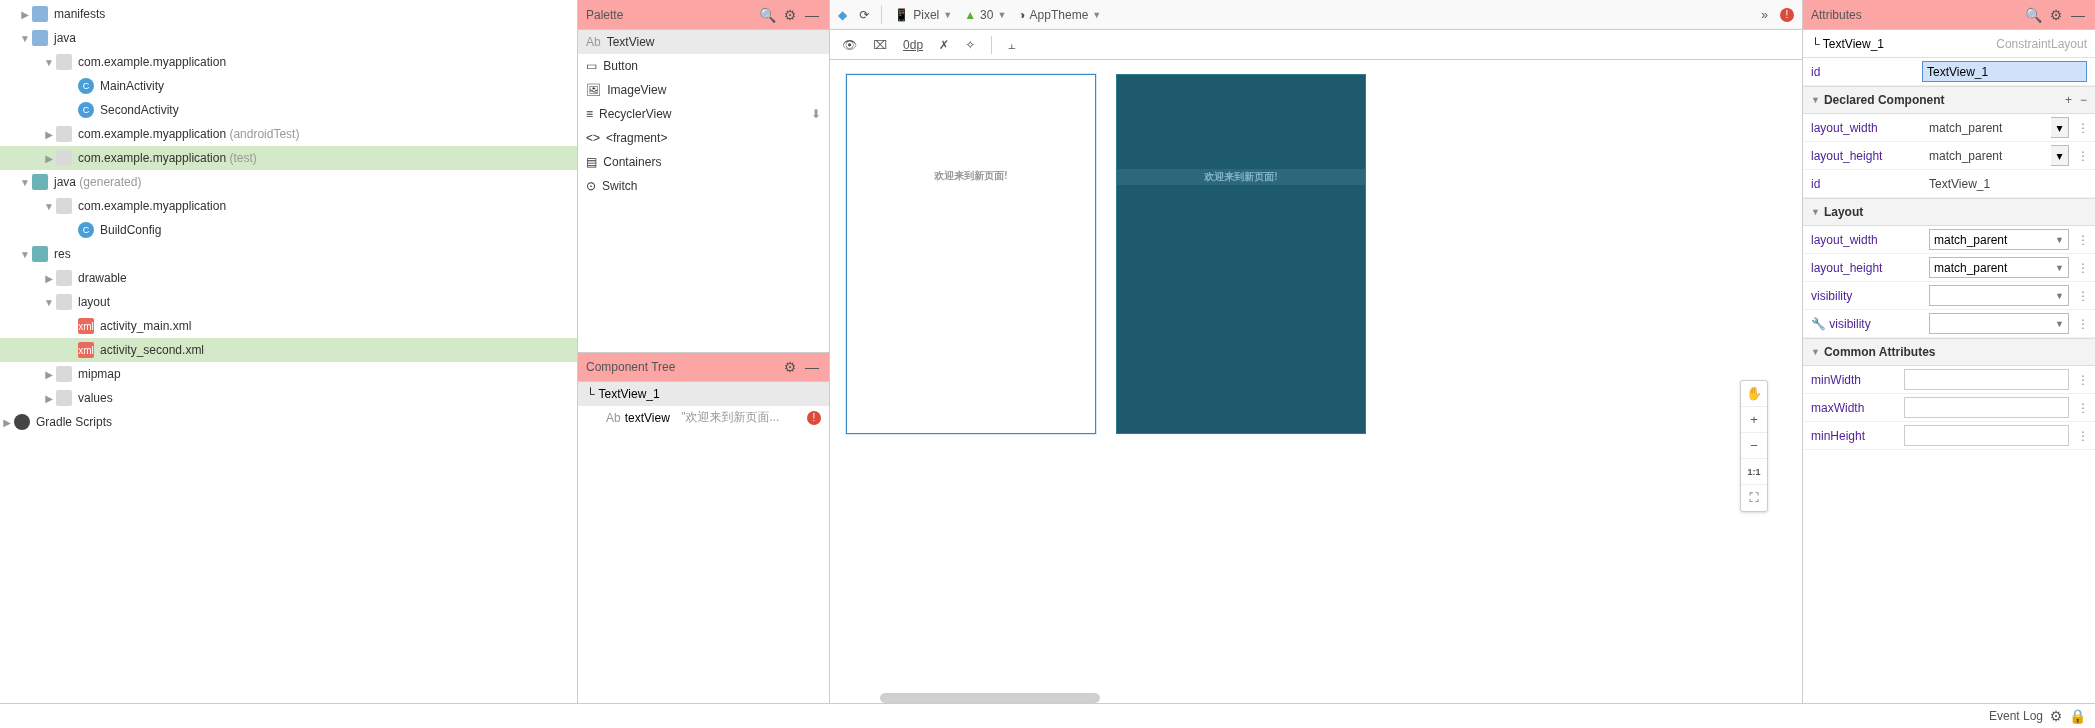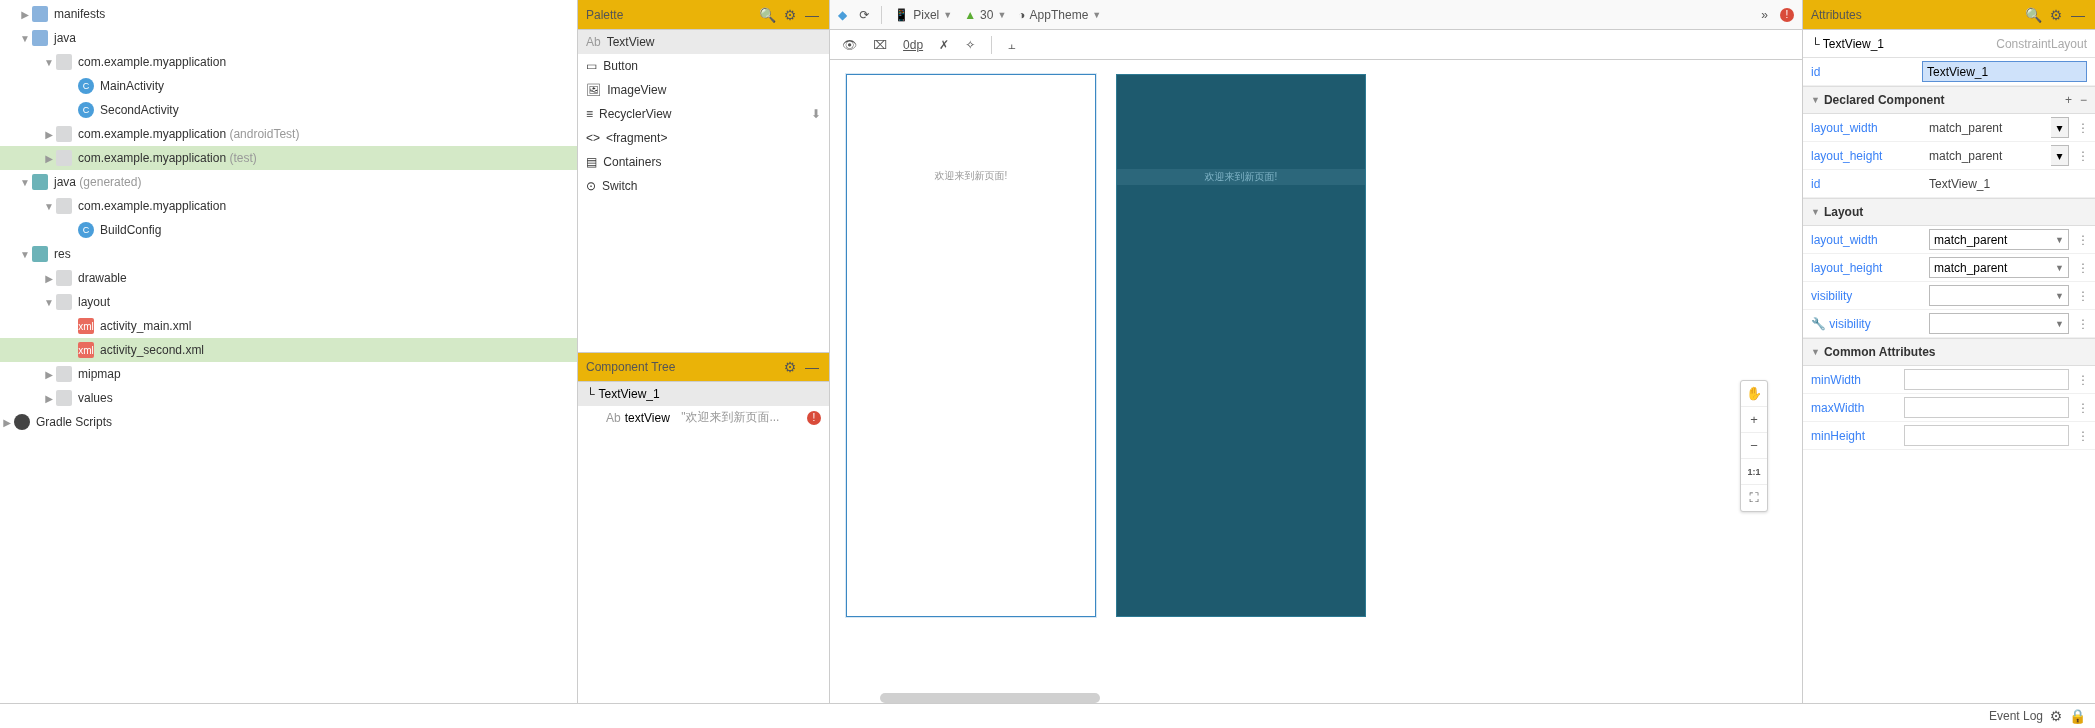--- a/index.html
+++ b/index.html
@@ -15,21 +15,21 @@
 .tw { width: 14px; text-align: center; color: #999; font-size: 10px; }
 .ficon { width: 16px; height: 16px; margin-right: 6px; display: inline-flex; align-items: center; justify-content: center; border-radius: 2px; font-size: 10px; }
 .folder { background: #d8d9da; }
 .folder.blue { background: #8ab3dd; }
 .folder.teal { background: #6cb3b8; }
 .cls { background: #4a9eda; border-radius: 50%; color: #fff; font-size: 9px; }
 .xmlf { background: #e96b5e; color: #fff; }
 .gradf { background: #444; border-radius: 50%; }
 .gray { color: #999; }
 .mid-left { display: flex; flex-direction: column; width: 252px; border-right: 1px solid #ccc; }
-.pal-header, .ct-header, .attr-header { height: 30px; display: flex; align-items: center; padding: 0 8px; border-bottom: 1px solid #ccc; background: #eab308; color: #555; }
+.pal-header, .ct-header, .attr-header { height: 30px; display: flex; align-items: center; padding: 0 8px; border-bottom: 1px solid #ccc; background: #fca5a5; color: #555; }
 .pal-header .spacer, .ct-header .spacer, .attr-header .spacer { flex: 1; }
 .ct-header { border-top: 1px solid #ccc; }
 .hicon { width: 18px; height: 18px; margin-left: 4px; display: inline-flex; align-items: center; justify-content: center; cursor: pointer; color: #555; font-size: 14px; }
 .pal-body { display: flex; flex: 1; min-height: 200px; background: #fff; }
 .pal-cats { width: 88px; border-right: 1px solid #e4e4e4; }
 .pal-cat { padding: 7px 8px; color: #444; cursor: pointer; }
 .pal-cat.sel { background: #e6e6e6; }
 .pal-items { flex: 1; }
 .pal-item { display: flex; align-items: center; height: 24px; padding: 0 8px; gap: 6px; color: #333; cursor: grab; }
 .pal-item.sel { background: #eaeaea; }
@@ -41,36 +41,36 @@
 
 .design { flex: 1; display: flex; flex-direction: column; border-right: 1px solid #ccc; }
 .design-toolbar { height: 30px; border-bottom: 1px solid #ccc; display: flex; align-items: center; padding: 0 8px; gap: 12px; color: #555; background: #f9f9f9; }
 .dt-sep { width: 1px; height: 18px; background: #d0d0d0; }
 .dt-item { display: inline-flex; align-items: center; gap: 4px; cursor: pointer; }
 .cheveron-sm { font-size: 9px; color: #888; }
 .green { color: #5cad34; font-weight: bold; }
 .design-toolbar2 { height: 30px; border-bottom: 1px solid #ccc; display: flex; align-items: center; padding: 0 12px; gap: 16px; color: #555; }
 .canvas-wrap { flex: 1; background: #fff; position: relative; overflow: hidden; }
 .canvas-inner { position: absolute; top: 14px; left: 16px; right: 0; bottom: 0; display: flex; gap: 20px; }
-.device { width: 250px; height: 543px; background: #fff; position: relative; }
+.device { width: 250px; height: 360px; background: #fff; position: relative; font-weight: bold; }
 .device.design-surf { border: 1px solid #3b88c3; box-shadow: 0 0 0 1px rgba(59,136,195,0.2); }
 .device.blueprint { background: #1e5a6e; border: 1px solid #2d7a93; }
 .placeholder-text { position: absolute; top: 94px; left: 0; right: 0; text-align: center; font-size: 10px; color: #999; }
 .placeholder-text.bp { color: #7fb3c6; background: rgba(127,179,198,0.15); padding: 1px 0; }
 .zoom-ctrl { position: absolute; right: 34px; top: 320px; display: flex; flex-direction: column; border: 1px solid #ccc; border-radius: 3px; background: #fff; box-shadow: 0 1px 3px rgba(0,0,0,0.15); }
 .zoom-ctrl div { width: 26px; height: 26px; display: flex; align-items: center; justify-content: center; border-bottom: 1px solid #eee; cursor: pointer; color: #555; font-size: 13px; }
 .zoom-ctrl div:last-child { border-bottom: none; }
 .hscroll { position: absolute; bottom: 0; left: 50px; width: 220px; height: 10px; background: #d0d0d0; border-radius: 5px; }
 
 
 .attr-panel { width: 292px; display: flex; flex-direction: column; background: #fff; }
 .attr-identity { height: 28px; display: flex; align-items: center; padding: 0 8px; border-bottom: 1px solid #e0e0e0; }
 .attr-identity .right { margin-left: auto; color: #aaa; }
 .attr-row { display: flex; align-items: center; height: 28px; padding: 0 8px; border-bottom: 1px solid #f0f0f0; gap: 8px; }
-.attr-row .lbl { width: 110px; color: #3b82f6; }
+.attr-row .lbl { width: 110px; color: #4c1d95; }
 .attr-row input { flex: 1; height: 21px; padding: 0 4px; border: 1px solid #ccc; background: #fff; }
 .attr-row .val { flex: 1; color: #444; }
 .attr-row .combo { flex: 1; height: 21px; border: 1px solid #bbb; display: flex; align-items: center; padding: 0 4px; background: #fff; }
 .attr-row .combo .ch { margin-left: auto; color: #777; font-size: 9px; }
 .attr-row .combo-btn { width: 18px; height: 21px; border: 1px solid #bbb; border-left: none; display: flex; align-items: center; justify-content: center; background: #f3f3f3; cursor: pointer; }
 .attr-row .dots { width: 10px; color: #888; text-align: center; }
 .attr-section { height: 28px; display: flex; align-items: center; padding: 0 8px; background: #f3f3f3; border-top: 1px solid #ddd; border-bottom: 1px solid #ddd; color: #333; font-weight: bold; }
 .attr-section .sicons { margin-left: auto; display: flex; gap: 8px; color: #666; font-weight: normal; }
 .id-input-sel { background: #cfe2fa !important; border: 1px solid #5a90d6 !important; color: #000; }
 

